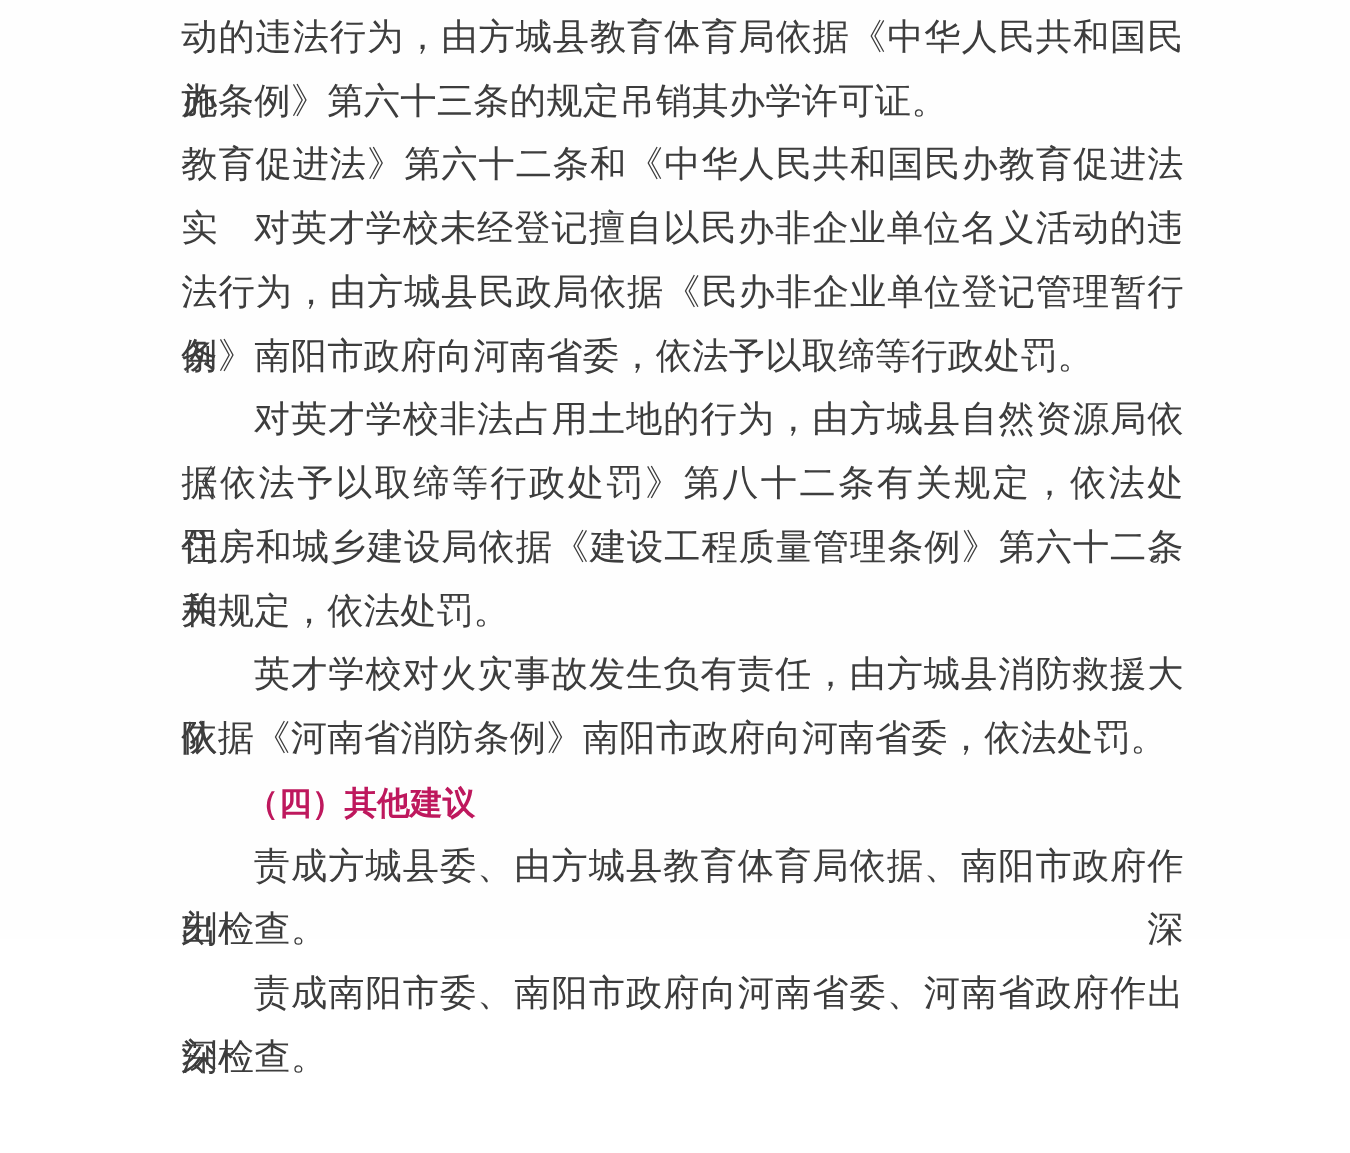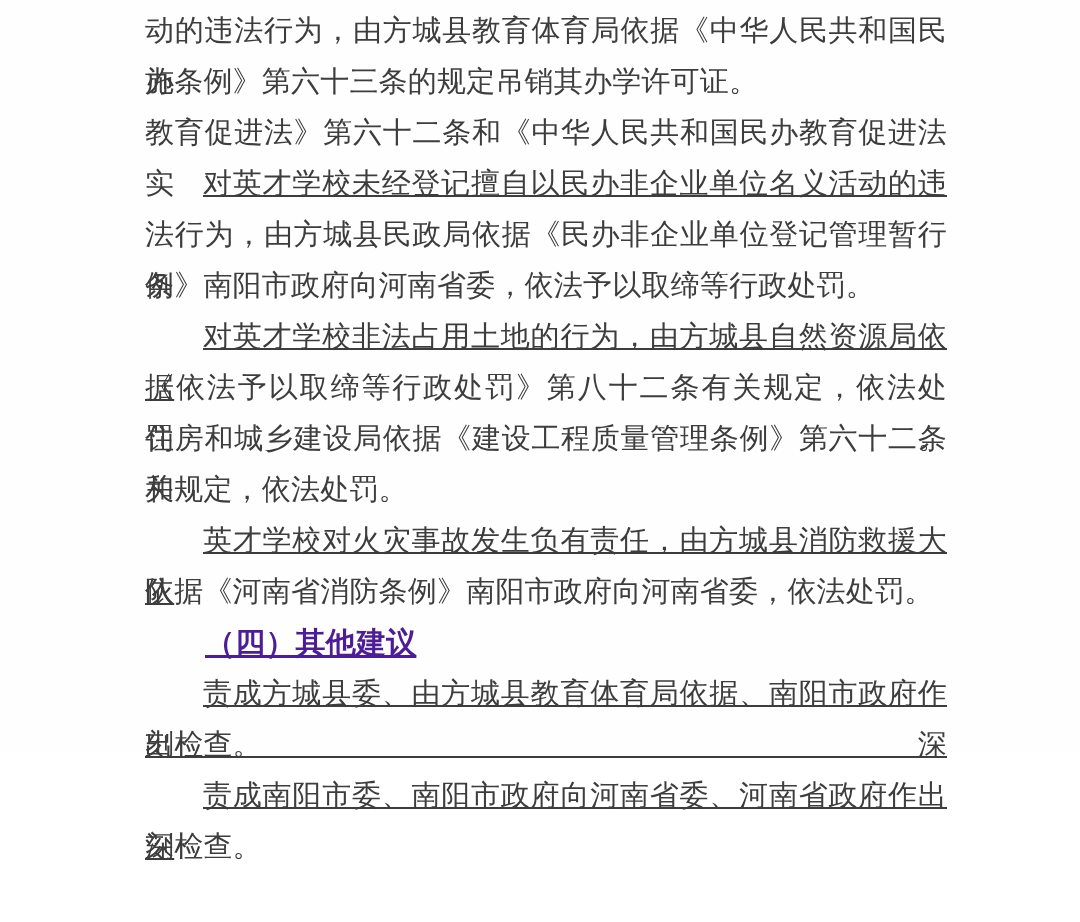--- a/index.html
+++ b/index.html
@@ -26,26 +26,25 @@
     height: 51px;
     line-height: 51px;
     letter-spacing: 0.2px;
   }
   .line.justify {
     text-align: justify;
     text-align-last: justify;
   }
   .line.indent {
     text-indent: 2em;
-    text-decoration: underline;
   }
   .line.bold {
     font-weight: bold;
-    color: #4c1d95;
-    font-size: 30px;
+    color: #be185d;
+    font-size: 26px;
   }
 </style>
 </head>
 <body>
 
 <div class="doc-page">
   <div id="doc-body">
       <div class="line justify">动的违法行为，由方城县教育体育局依据《中华人民共和国民办</div>
       <div class="line">施条例》第六十三条的规定吊销其办学许可证。</div>
       <div class="line justify">教育促进法》第六十二条和《中华人民共和国民办教育促进法实</div>

